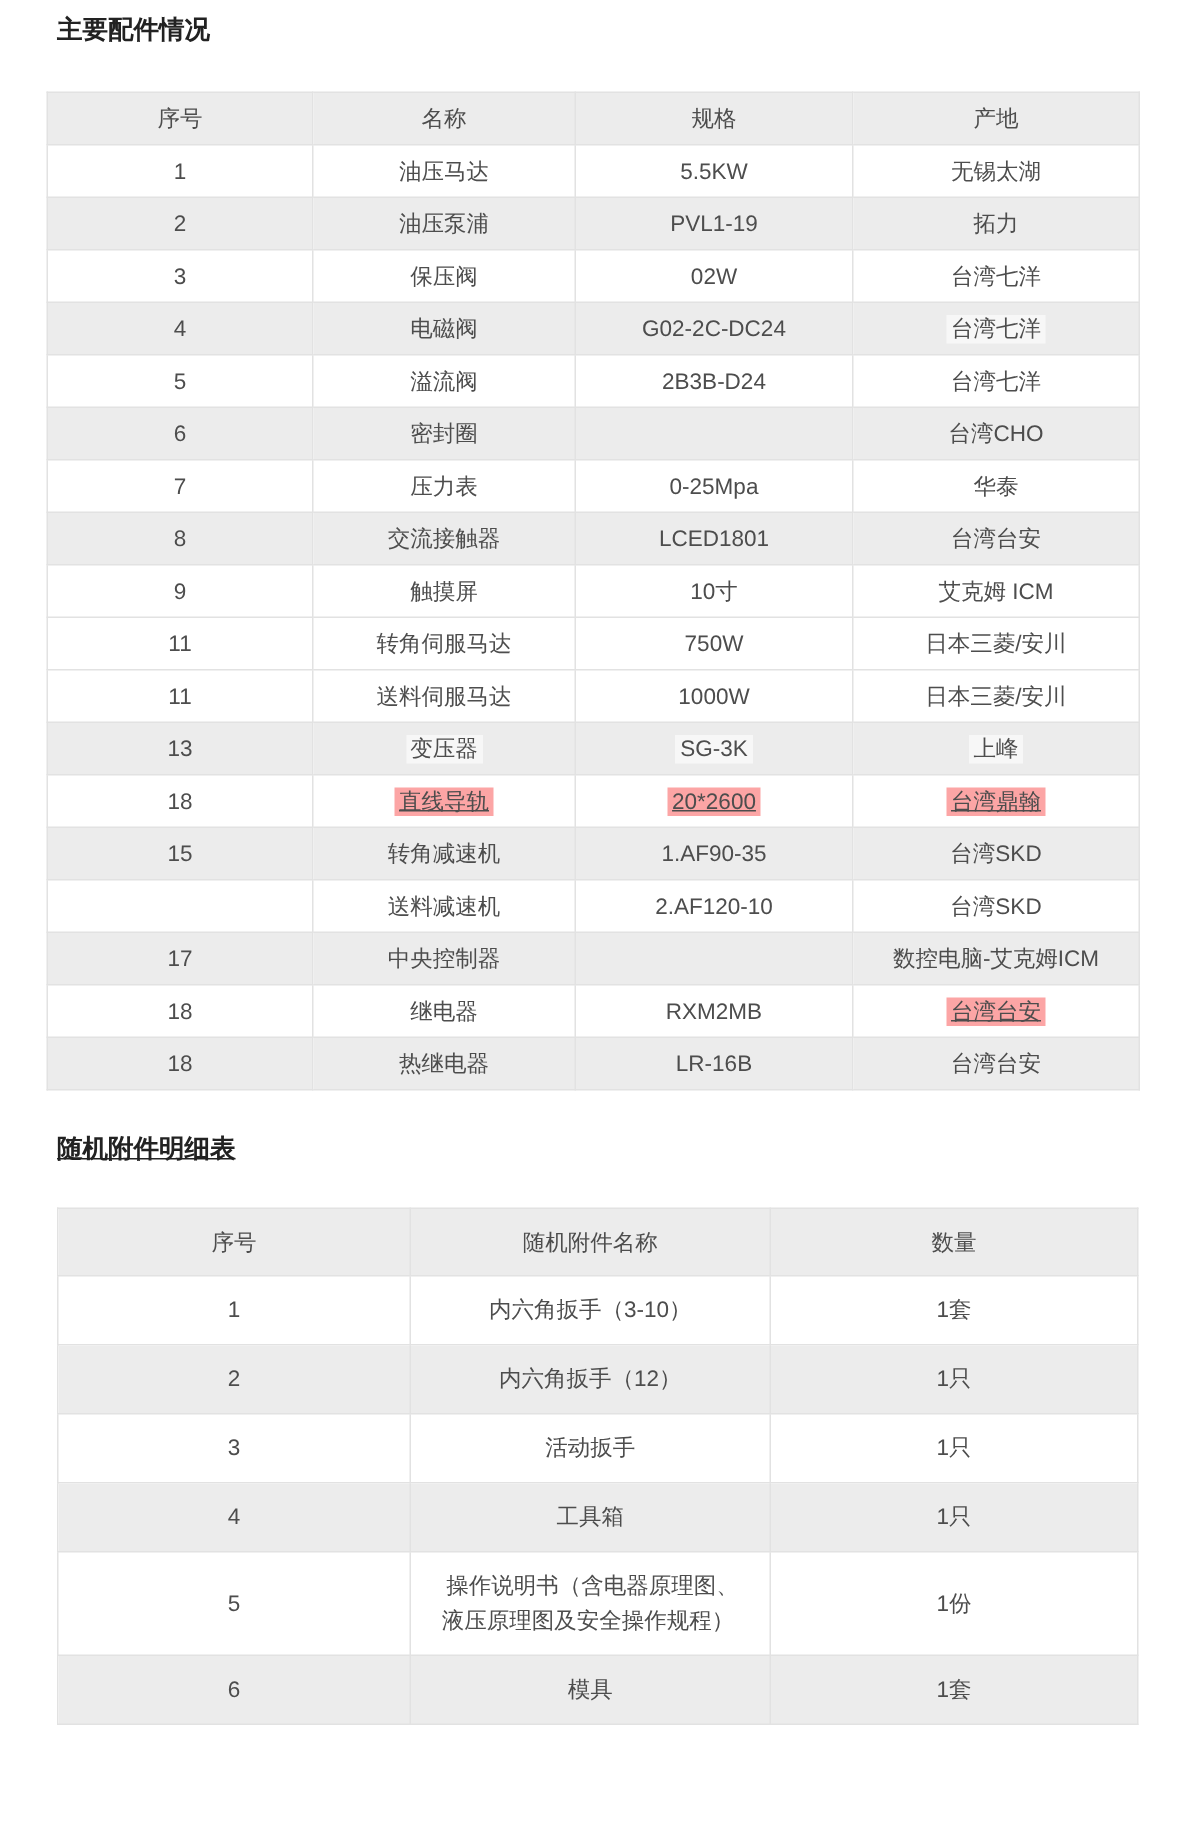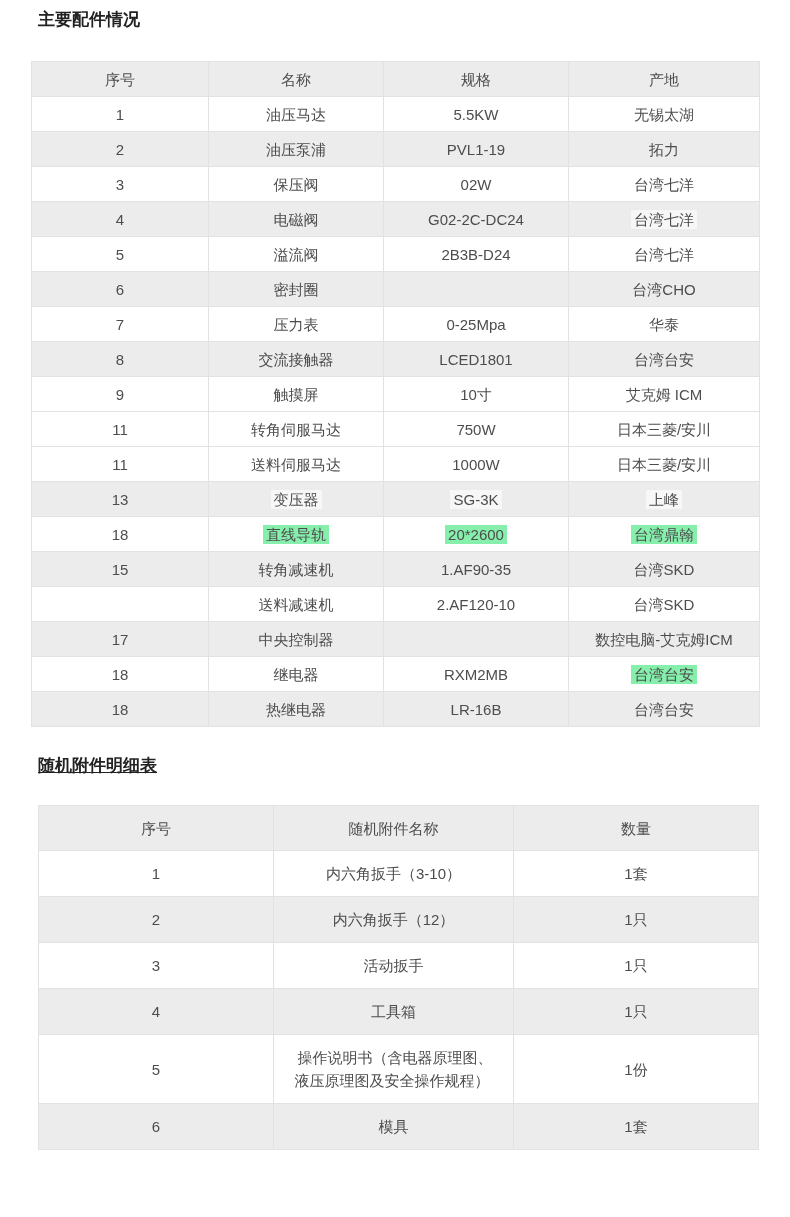--- a/index.html
+++ b/index.html
@@ -38,21 +38,21 @@
   #table1 { width: 728px; margin-top: 29px; }
   #table1 th, #table1 td { height: 35px; line-height: 21px; padding: 0 6px; }
 
   #table2 { width: 720px; margin: 27px 0 0 7px; }
   #table2 th, #table2 td { line-height: 23px; padding: 11px 18px; }
   #table2 thead th { height: 45px; padding: 0 10px; }
   #table2 td { height: 46px; }
 
   .cellspan { padding: 1px 3px; }
   .hl-light { background: #f7f7f7; }
-  .hl-dark  { background: #86efac; }
+  .hl-dark  { background: #fca5a5; text-decoration: underline; }
 </style>
 </head>
 <body>
 
 <div class="wrap">
 
   <h2 class="sec-title">主要配件情况</h2>
 
   <table id="table1">
     <colgroup>

